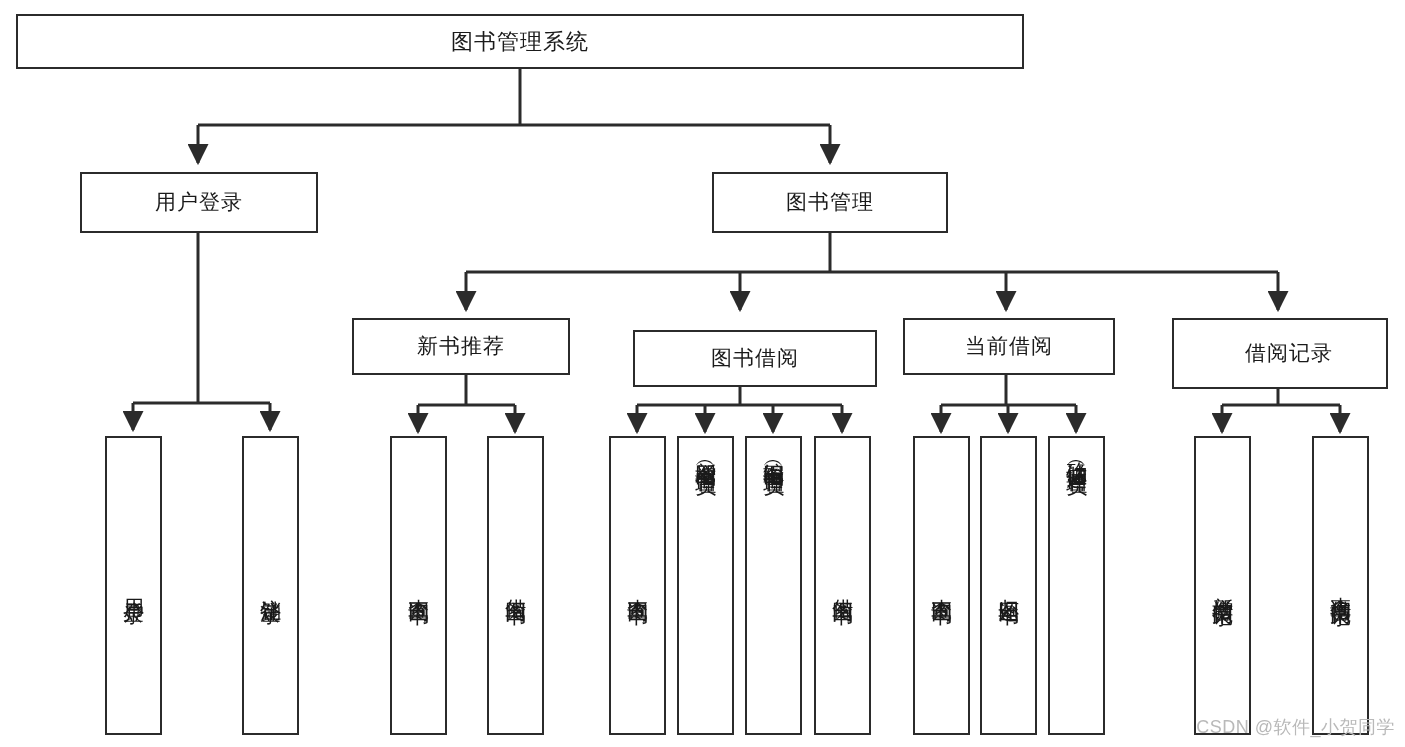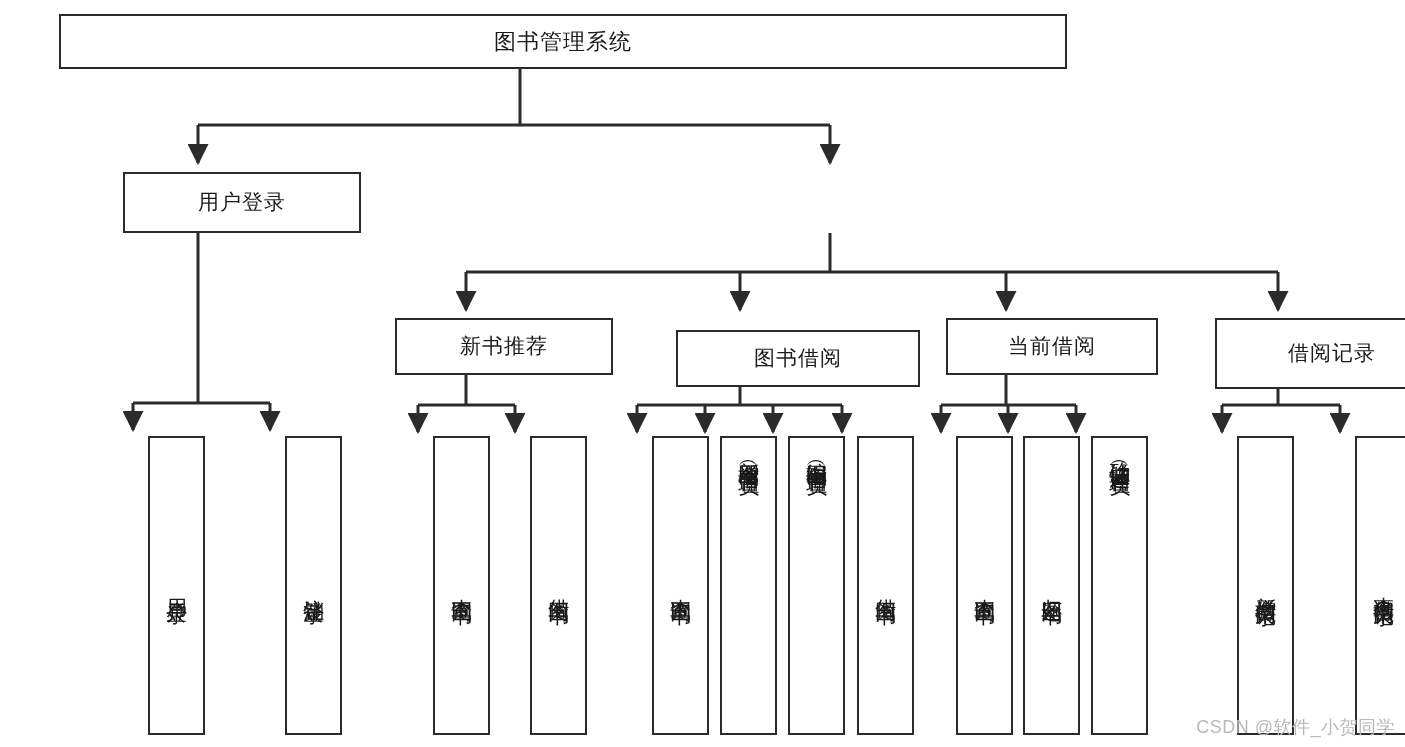--- a/index.html
+++ b/index.html
@@ -27,21 +27,20 @@
   }
   .node {
     position: absolute;
     box-sizing: border-box;
     background: #ffffff;
     border: 2.5px solid #2b2b2b;
     display: flex;
     align-items: center;
     justify-content: center;
     color: #1a1a1a;
-    margin-left: 43px;
   }
   .node .label {
     display: block;
     text-align: center;
     line-height: 1.05;
     white-space: nowrap;
   }
   .node.horizontal .label {
     font-size: 21px;
     letter-spacing: 1px;
@@ -132,20 +131,23 @@
     </g>
   </svg>
 
   <div class="node root horizontal" style="left:16px; top:14px; width:1008px; height:55px;">
     <span class="label">图书管理系统</span>
   </div>
 
   <div class="node horizontal" style="left:80px; top:172px; width:238px; height:61px;">
     <span class="label">用户登录</span>
   </div>
+  <div class="node horizontal" style="left:712px; top:172px; width:236px; height:61px;">
+    <span class="label">图书管理</span>
+  </div>
 
   <div class="node horizontal" style="left:352px; top:318px; width:218px; height:57px;">
     <span class="label">新书推荐</span>
   </div>
   <div class="node horizontal" style="left:633px; top:330px; width:244px; height:57px;">
     <span class="label">图书借阅</span>
   </div>
   <div class="node horizontal" style="left:903px; top:318px; width:212px; height:57px;">
     <span class="label">当前借阅</span>
   </div>

